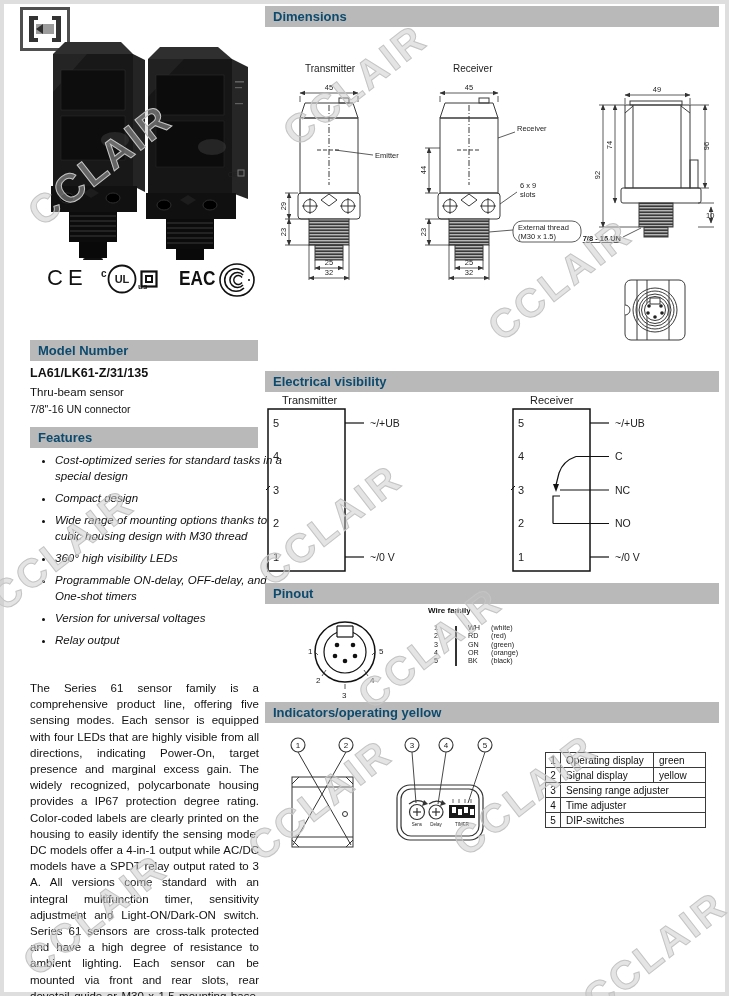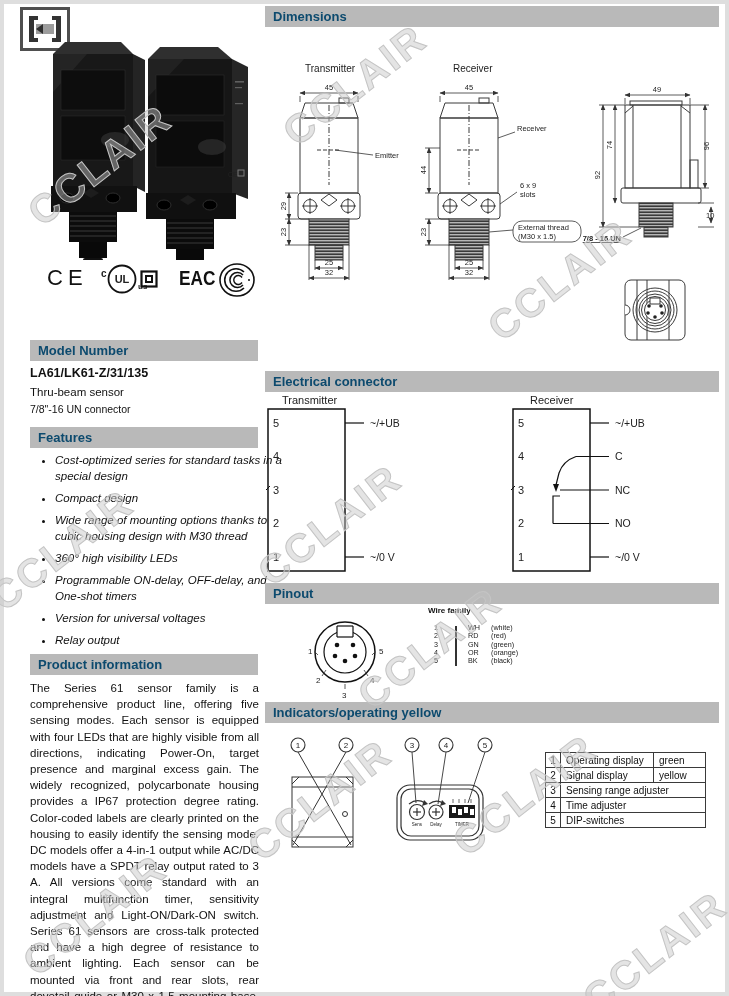--- a/index.html
+++ b/index.html
@@ -151,21 +151,20 @@
   <ul class="abs features-list">
     <li>Cost-optimized series for standard tasks in a special design</li>
     <li>Compact design</li>
     <li>Wide range of mounting options thanks to cubic housing design with M30 thread</li>
     <li>360° high visibility LEDs</li>
     <li>Programmable ON-delay, OFF-delay, and One-shot timers</li>
     <li>Version for universal voltages</li>
     <li>Relay output</li>
   </ul>
 
-  <div class="bar left" style="top:654px;">Product information</div>
   <p class="abs prod-info">The Series 61 sensor family is a comprehensive product line, offering five sensing modes. Each sensor is equipped with four LEDs that are highly visible from all directions, indicating Power-On, target presence and marginal excess gain. The widely recognized, polycarbonate housing provides a IP67 protection degree rating. Color-coded labels are clearly printed on the housing to easily identify the sensing mode. DC models offer a 4-in-1 output while AC/DC models have a SPDT relay output rated to 3 A. All versions come standard with an integral multifunction timer, sensitivity adjustment and Light-ON/Dark-ON switch. Series 61 sensors are cross-talk protected and have a high degree of resistance to ambient lighting. Each sensor can be mounted via front and rear slots, rear dovetail guide or M30 x 1.5 mounting base. Additionally, cabled sensor models provide ½" - 14 NPT internal threads for use with flexible conduit.</p>
 
   <div class="bar right" style="top:6px;">Dimensions</div>
 
   <svg class="abs" style="left:265px;top:60px;" width="454" height="300" viewBox="0 0 454 300">
     <defs>
       <marker id="ar" markerWidth="8" markerHeight="8" refX="6.5" refY="3" orient="auto-start-reverse">
         <path d="M0,0 L7,3 L0,6 Z" fill="#333"></path>
       </marker>
       <pattern id="hat" width="4" height="3" patternUnits="userSpaceOnUse">
@@ -317,21 +316,21 @@
     </g>
     <g fill="#222">
       <circle cx="384" cy="246" r="1.8"></circle>
         <circle cx="396" cy="246" r="1.8"></circle>
       <circle cx="383" cy="253" r="1.8"></circle>
         <circle cx="397" cy="253" r="1.8"></circle>
       <circle cx="390" cy="257" r="1.8"></circle>
     </g>
   </svg>
 
-  <div class="bar right" style="top:371px;">Electrical connector</div>
+  <div class="bar right" style="top:371px;">Electrical visibility</div>
 
   <svg class="abs" style="left:266px;top:393px;" width="200" height="190" viewBox="0 0 200 190">
     <text class="el-label" x="16" y="11">Transmitter</text>
     <rect x="2" y="16" width="77" height="162" fill="none" stroke="#111" stroke-width="1.5"></rect>
     <text class="el-pin" x="7" y="34">5</text>
     <text class="el-pin" x="7" y="67">4</text>
     <text class="el-pin" x="7" y="101">3</text>
     <text class="el-pin" x="7" y="134">2</text>
     <text class="el-pin" x="7" y="168">1</text>
     <line x1="0" y1="97" x2="4" y2="93" stroke="#111" stroke-width="1"></line>

